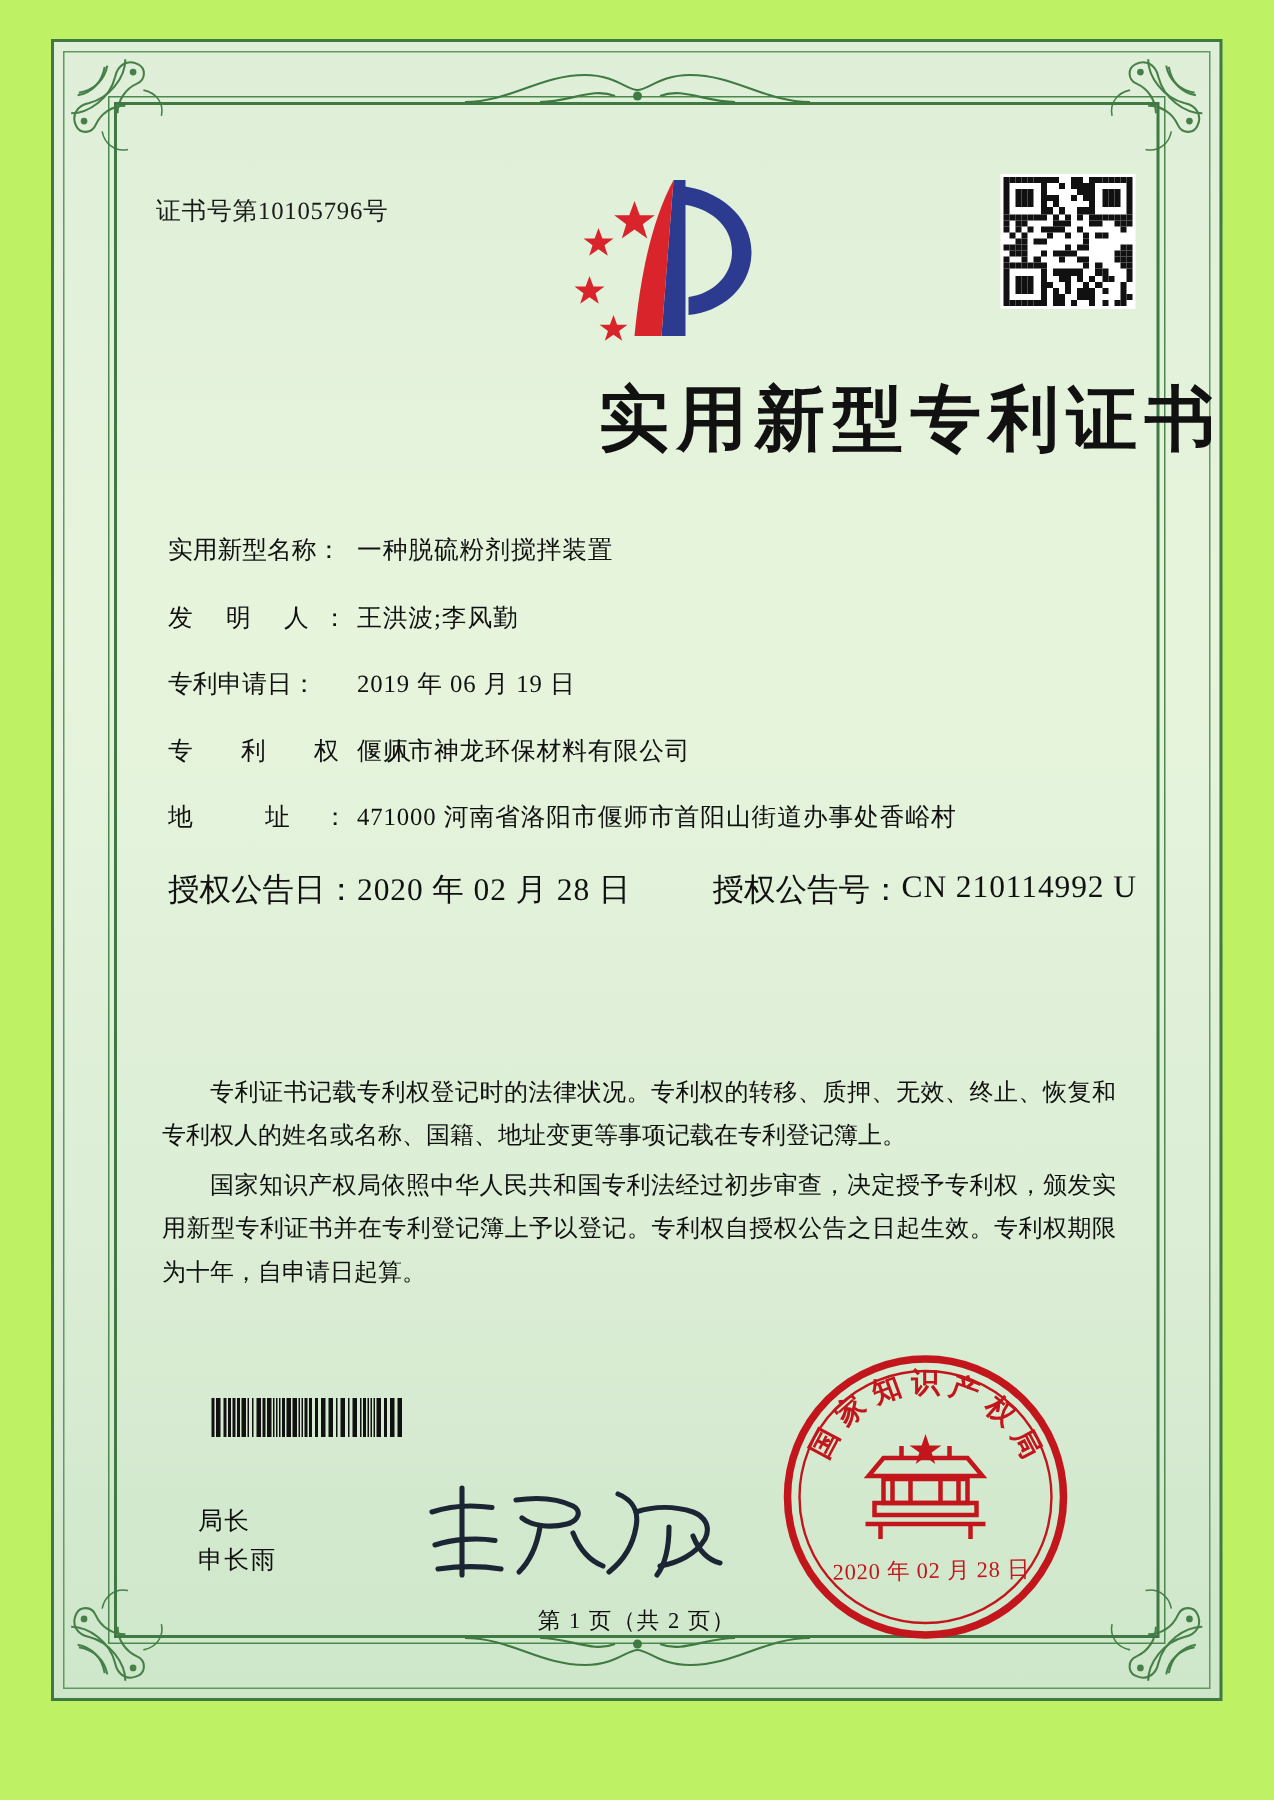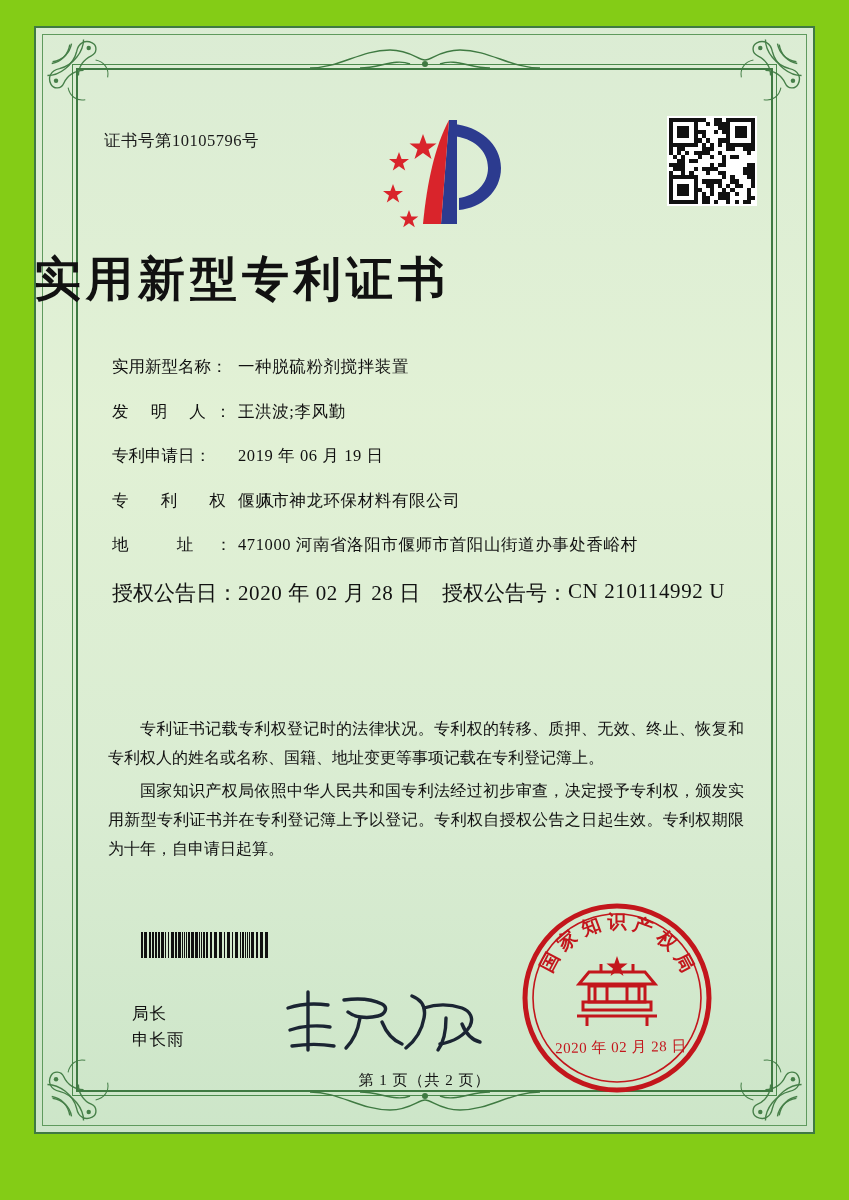--- a/index.html
+++ b/index.html
@@ -11,21 +11,21 @@
     width: 849px;
     height: 1200px;
     font-family: "Liberation Serif", "DejaVu Serif", serif;
     position: relative;
     overflow: hidden;
   }
   .page {
     position: absolute;
     left: 0; top: 0;
     width: 849px; height: 1200px;
-    background: #84cc16;
+    background: #bef264;
   }
   
   .outer-frame {
     position: absolute;
     left: 34px; top: 26px;
     width: 781px; height: 1108px;
     border: 2px solid #3f7a42;
     background:
       linear-gradient(180deg, rgba(224,238,222,0.95) 0%, rgba(236,245,234,0.9) 35%, rgba(222,238,220,0.95) 70%, rgba(206,230,204,0.98) 100%);
     box-sizing: border-box;
@@ -113,21 +113,21 @@
     display: grid;
     grid-template-columns: repeat(21, 1fr);
     grid-template-rows: repeat(21, 1fr);
   }
   .qr-grid i { display: block; }
   .qr-grid i.on { background: #111; }
 
   .title {
     position: absolute;
     left: 0; right: 0; top: 222px;
-    text-align: left;
+    text-align: right;
     font-family: "DejaVu Serif", "Liberation Serif", serif;
     font-weight: bold;
     font-size: 47px;
     letter-spacing: 5px;
     color: #111;
   }
 
   .fields {
     position: absolute;
     left: 78px; top: 330px;
@@ -157,21 +157,21 @@
   .field-value.mono-ish { letter-spacing: 1.4px; }
 
   .row-inline {
     display: flex;
     align-items: baseline;
     font-size: 21px;
     color: #111;
     margin-bottom: 22px;
   }
   .row-inline .seg1 { width: 330px; flex: 0 0 330px; display: flex; }
-  .row-inline .seg2 { display: flex; }
+  .row-inline .seg2 { display: flex; margin-left: 33px; }
   .row-inline .lbl { white-space: nowrap; }
   .row-inline .val { white-space: nowrap; letter-spacing: 0.6px; }
 
   .paragraphs {
     position: absolute;
     left: 74px; top: 688px;
     width: 636px;
     font-size: 16px;
     color: #111;
     line-height: 29px;

